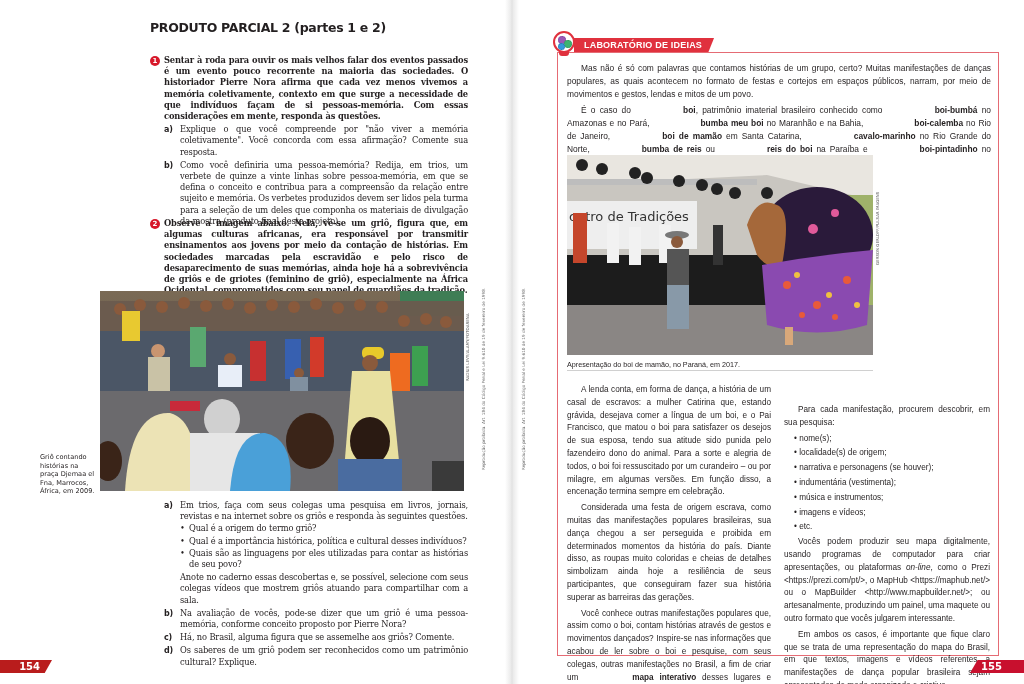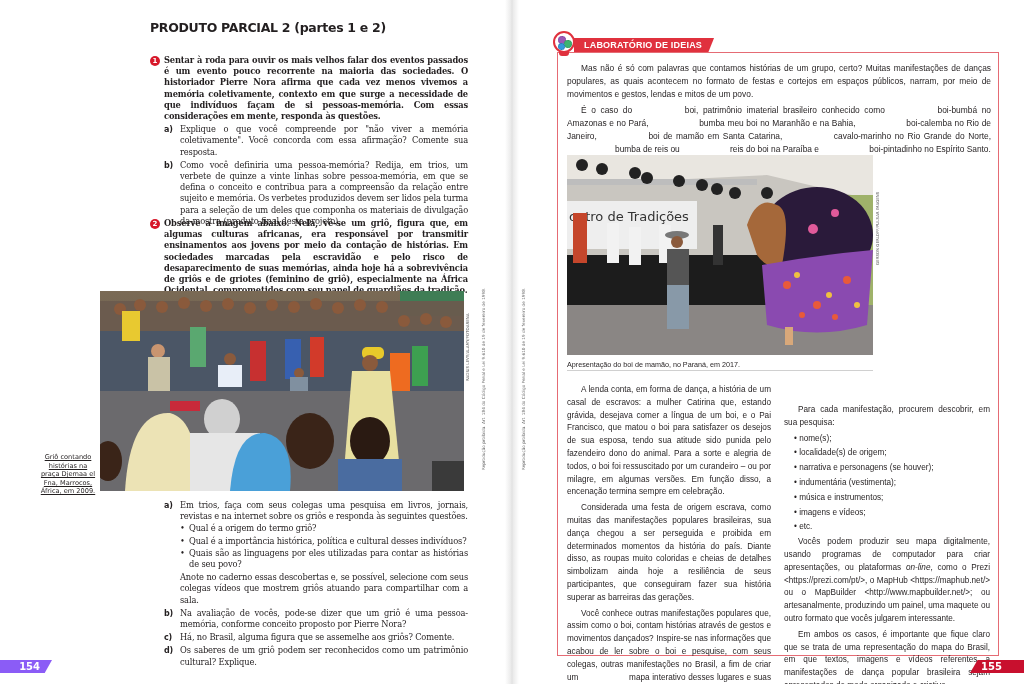--- a/index.html
+++ b/index.html
@@ -26,27 +26,27 @@
   .bullets li { position:relative; padding-left:9px; font-size:8.3px; line-height:11.2px; margin-top:1px;
                 letter-spacing:-0.15px; text-align:justify; }
   .bullets li::before { content:"•"; position:absolute; left:0; top:0; }
   .note { margin-left:30px; font-size:8.3px; line-height:11.2px; text-align:justify; margin-top:2px; letter-spacing:-0.15px; }
 
   .photo-grio { position:absolute; left:100px; top:291px; width:364px; height:200px; overflow:hidden;
                 background:#5d6a7a; }
   .credit-left { position:absolute; left:465px; top:291px; width:8px; height:90px;
                  font-family:"DejaVu Sans", sans-serif; font-size:4px; color:#555; writing-mode:vertical-rl;
                  transform:rotate(180deg); white-space:nowrap; }
-  .caption-left { position:absolute; left:40px; top:453px; width:56px; text-align:center;
-                  font-family:"DejaVu Sans", sans-serif; font-size:6.6px; line-height:8.6px; color:#231f20;text-decoration:underline; }
+  .caption-left { position:absolute; left:40px; top:453px; width:56px; text-align:left;
+                  font-family:"DejaVu Sans", sans-serif; font-size:6.6px; line-height:8.6px; color:#231f20; }
 
   .legal { position:absolute; font-family:"DejaVu Sans", sans-serif; font-size:4.2px; color:#666;
            writing-mode:vertical-rl; transform:rotate(180deg); white-space:nowrap; }
 
-  .folio-left { position:absolute; left:0; top:660px; width:52px; height:13px; background:#8b5cf6;
+  .folio-left { position:absolute; left:0; top:660px; width:52px; height:13px; background:#b91c1c;
                 clip-path:polygon(0 0,100% 0,86% 100%,0 100%); }
   .folio-left span { position:absolute; right:12px; top:0; font-family:"DejaVu Sans", sans-serif;
                      font-weight:bold; font-size:10px; line-height:13px; color:#fff; }
   .folio-right { position:absolute; left:970px; top:660px; width:54px; height:13px; background:#c8102e;
                  clip-path:polygon(14% 0,100% 0,100% 100%,0 100%); }
   .folio-right span { position:absolute; left:11px; top:0; font-family:"DejaVu Sans", sans-serif;
                       font-weight:bold; font-size:10px; line-height:13px; color:#fff; }
 
   
   .lab-box { position:absolute; left:557px; top:52px; width:442px; height:604px; border:1.5px solid #e56b74; }
@@ -55,21 +55,21 @@
                 color:#fff; letter-spacing:0.2px; clip-path:polygon(0 0,100% 0,96% 100%,0 100%); }
   .lab-icon { position:absolute; left:553px; top:31px; width:22px; height:22px; border-radius:50%;
               background:#fff; border:2px solid #e0313e; overflow:hidden; }
   .lab-icon .g1 { position:absolute; left:3px; top:3px; width:8px; height:8px; border-radius:50%; background:#9b59b6; border:1.5px dotted #7d3c98; }
   .lab-icon .g2 { position:absolute; left:9px; top:7px; width:8px; height:8px; border-radius:50%; background:#3cb371; border:1.5px dotted #2e8b57; }
   .lab-icon .g3 { position:absolute; left:3px; top:10px; width:7px; height:7px; border-radius:50%; background:#3498db; border:1.5px dotted #2874a6; }
   .lab-bulb-base { position:absolute; left:559px; top:52px; width:10px; height:4px; background:#e0313e; border-radius:0 0 3px 3px; }
   .rp { position:absolute; font-family:"Liberation Sans", sans-serif; font-size:8.4px; line-height:13px;
         text-align:justify; color:#231f20; }
   .rp p { text-indent:14px; margin-bottom:3px; }
-  .rp b { font-weight:normal;padding-left:48px; }
+  .rp b { font-weight:bold;padding-left:48px; }
 
   .photo-boi { position:absolute; left:567px; top:155px; width:306px; height:200px; overflow:hidden; background:#3a3a3a; }
   .credit-right { position:absolute; left:875px; top:155px; width:8px; height:110px;
                   font-family:"DejaVu Sans", sans-serif; font-size:4px; color:#555; writing-mode:vertical-rl;
                   transform:rotate(180deg); white-space:nowrap; }
   .caption-right { position:absolute; left:567px; top:360px; font-family:"Liberation Sans", sans-serif;
                    font-size:7.2px; color:#231f20; }
   .inner-divider { position:absolute; left:567px; top:370px; width:306px; height:1px; background:#d0d0d0; }
 
   .r-bullets { list-style:none; margin-left:10px; }

